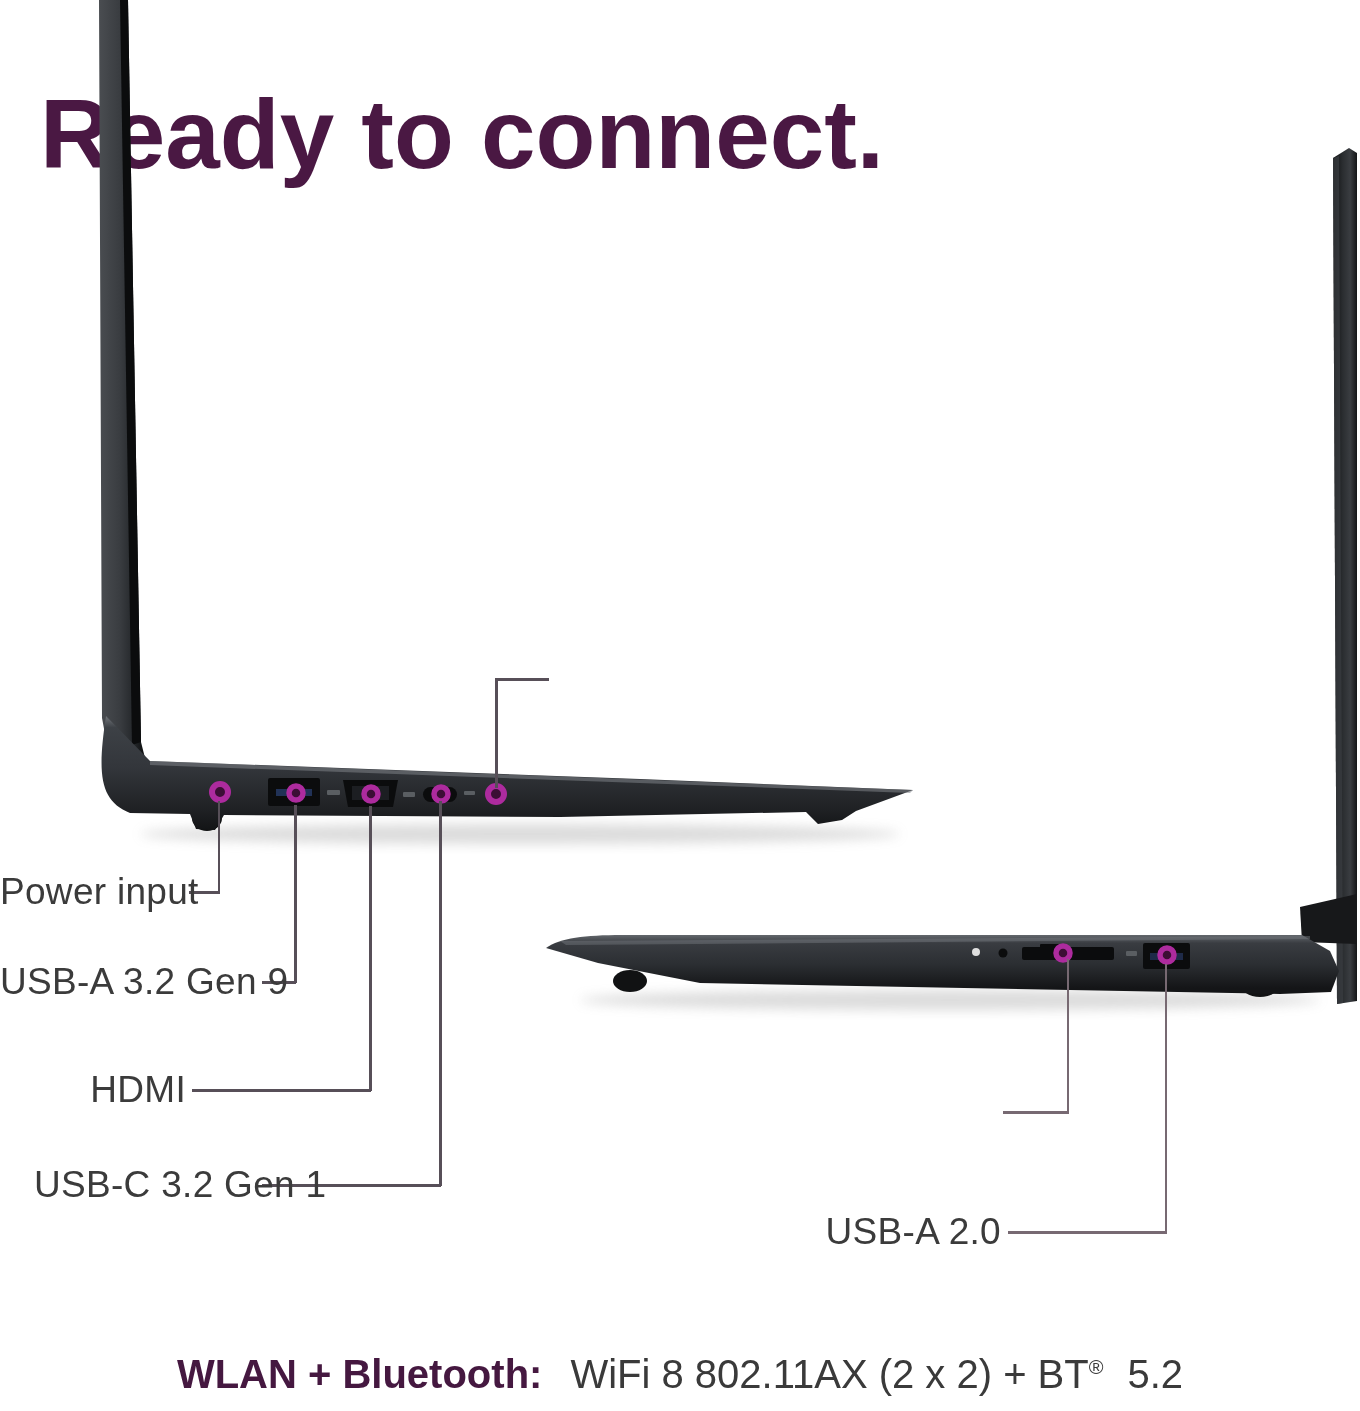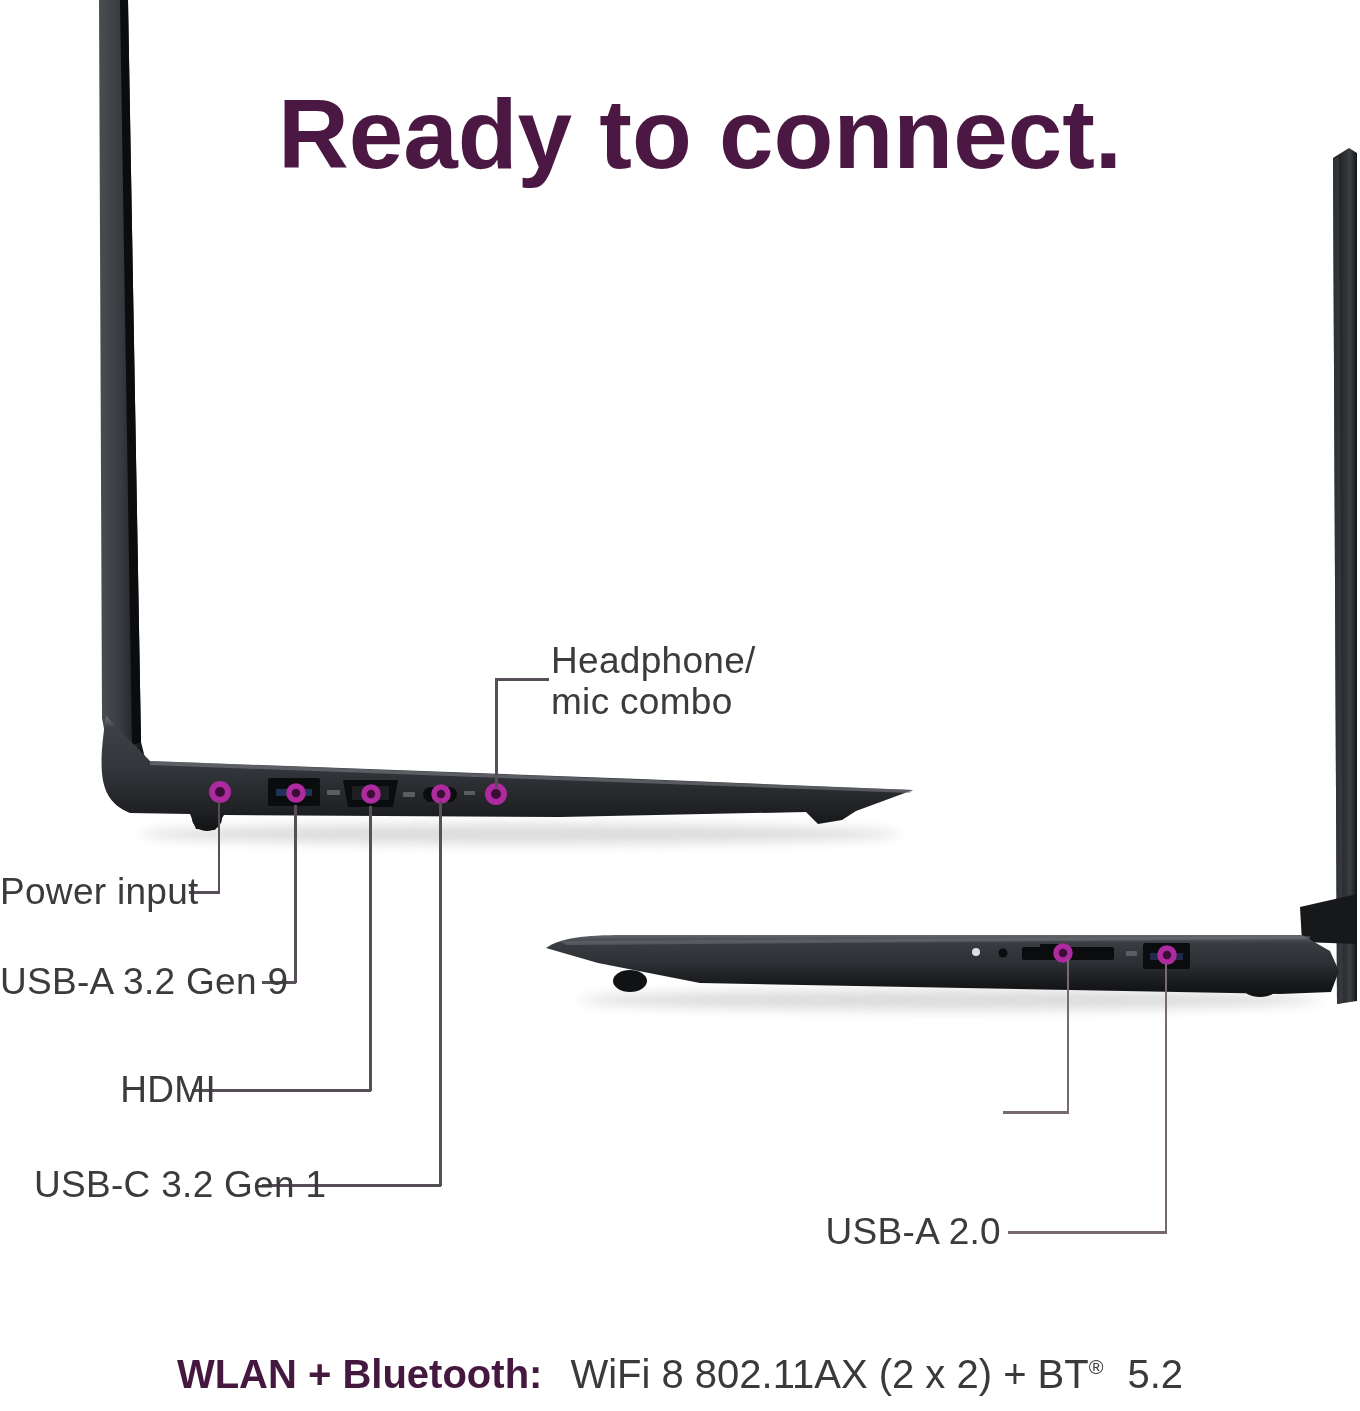--- a/index.html
+++ b/index.html
@@ -2,21 +2,21 @@
 <html><head>
 <meta charset="utf-8">
 <style>
   html,body{margin:0;padding:0;background:#ffffff;}
   .canvas{
     position:relative;width:1360px;height:1411px;overflow:hidden;background:#ffffff;
     font-family:"Liberation Sans","DejaVu Sans",sans-serif;
   }
   .title{
     position:absolute;top:76px;left:0;right:0;margin:0;
-    text-align:center;text-indent:40px;
+    text-indent:40px;
     font-size:98px;line-height:1.2;font-weight:bold;color:#4a1843;letter-spacing:0px;
   }
   .lbl{
     position:absolute;font-size:37px;line-height:1.12;color:#3b3b3b;
     white-space:nowrap;letter-spacing:0.3px;
   }
   .lbl.r{text-align:right;}
   .line{position:absolute;background:#574f58;}
   .line.rt{background:#776972;}
   .footer{
@@ -146,30 +146,26 @@
 
   <div class="line" style="left:262px;top:1184px;width:179px;height:2.5px;"></div>
   <div class="line" style="left:439px;top:801px;width:2.5px;height:385px;"></div>
 
   <div class="line rt" style="left:1003px;top:1111px;width:66px;height:2.5px;"></div>
   <div class="line rt" style="left:1066.5px;top:959px;width:2.5px;height:154px;"></div>
 
   <div class="line rt" style="left:1008px;top:1231px;width:159px;height:2.5px;"></div>
   <div class="line rt" style="left:1164.5px;top:964px;width:2.5px;height:269px;"></div>
 
-  <div class="lbl" style="left:551px;top:640px;">
-    <div>Headphone/</div>
-    <div>mic combo</div>
-  </div>
 
   <div class="lbl r" style="left:0px;width:155px;top:871px;">Power input</div>
 
   <div class="lbl r" style="left:0px;width:258px;top:961px;">USB-A 3.2 Gen 9</div>
 
-  <div class="lbl r" style="left:0px;width:186px;top:1069px;padding-left:30px;">HDMI</div>
+  <div class="lbl r" style="left:0px;width:186px;top:1069px;">HDMI</div>
 
   <div class="lbl r" style="left:0px;width:257px;top:1164px;padding-left:34px;">USB-C 3.2 Gen 1</div>
 
 
   <div class="lbl r" style="left:700px;width:301px;top:1211px;text-align:right;">USB-A 2.0</div>
 
   <div class="footer">
     <span class="seg-bold">WLAN + Bluetooth:</span><span class="seg-regular">WiFi 8 802.11AX (2 x 2) + BT</span><span class="seg-sup">®</span><span class="seg-tail">5.2</span>
   </div>
 

